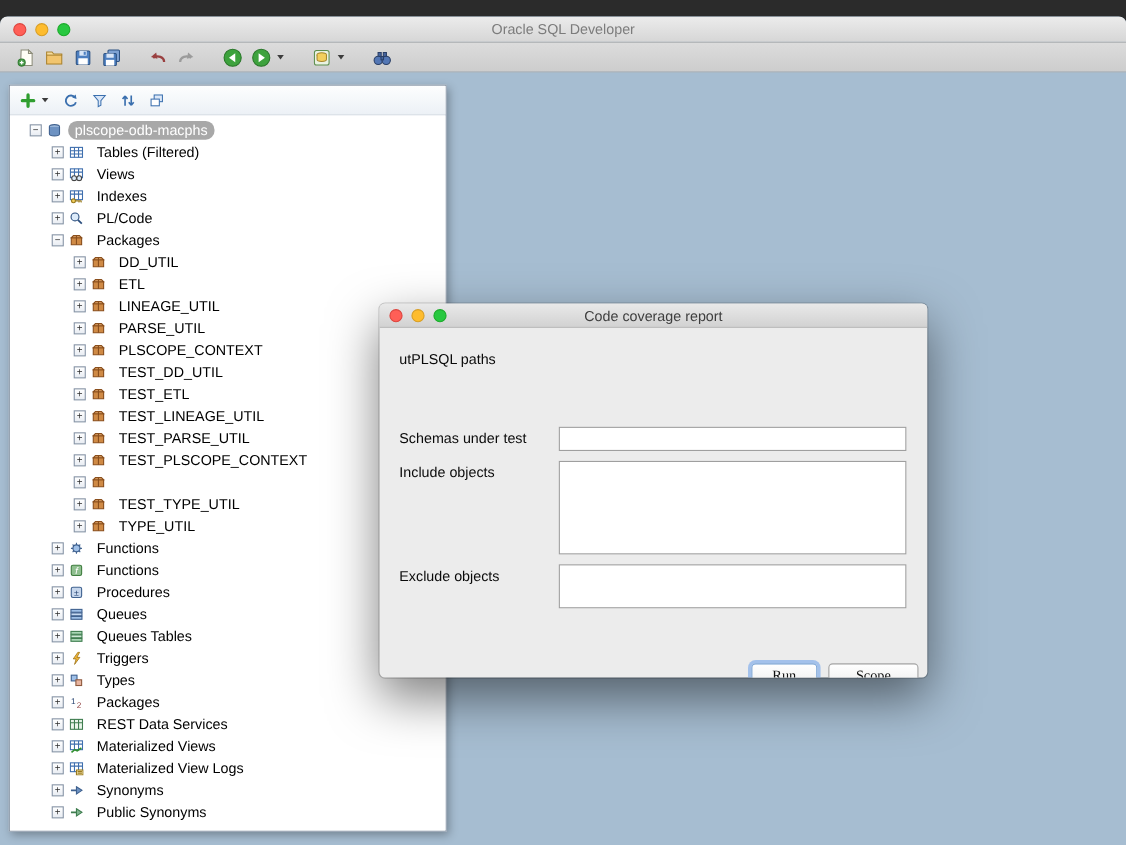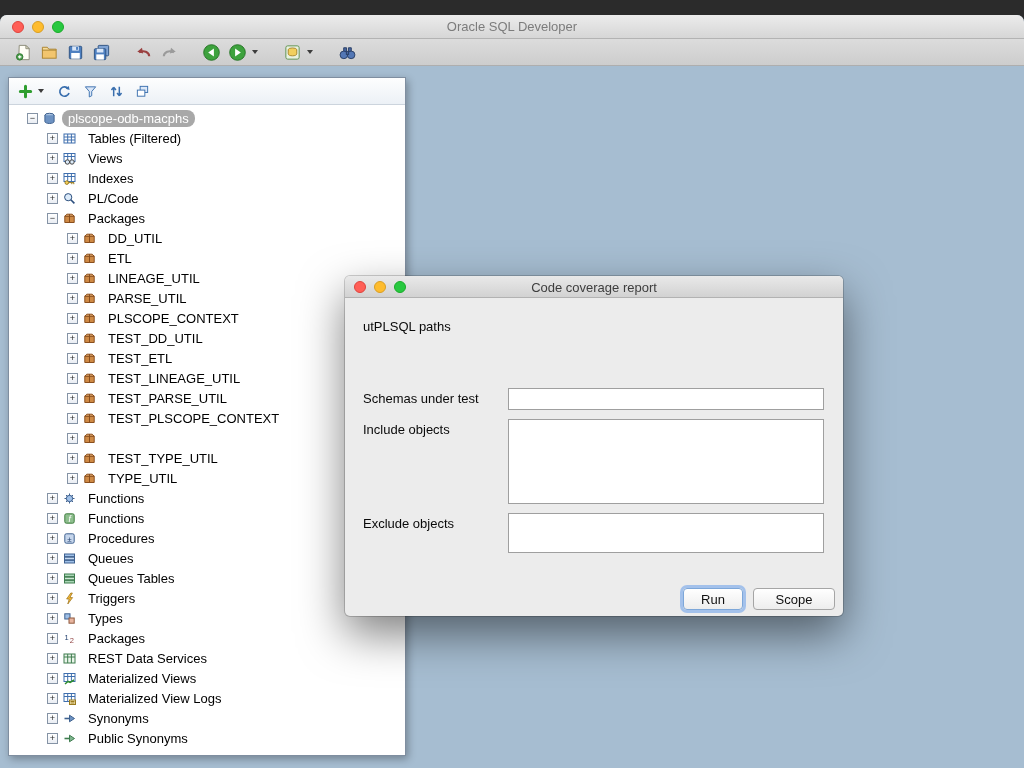--- a/index.html
+++ b/index.html
@@ -67,21 +67,21 @@
   .dlg-title{position:absolute;left:0;right:0;top:4px;text-align:center;font-size:13px;color:#3e3e3e}
   .dlg-body{position:absolute;top:22px;left:0;right:0;bottom:0}
   .dl{position:absolute;left:18px;font-size:13px;color:#0a0a0a}
   .dl-utplsql{top:21px}.dl-schemas{top:93px}.dl-include{top:124px}.dl-exclude{top:218px}
   .dc{position:absolute;left:163px;width:316px;font-family:"Liberation Sans",sans-serif;
       font-size:13px;border:1px solid #9f9f9f;background:#fff;padding:3px 5px;resize:none;outline:none}
   .dc-utplsql{top:13px;height:64px;background:#e8e8e4;color:#9b9b90;border-color:#a8a8a2}
   .dc-schemas{top:90px;height:22px}
   .dc-include{top:121px;height:85px}
   .dc-exclude{top:215px;height:40px}
-  .btn{position:absolute;top:290px;height:22px;font-family:Liberation Sans, sans-serif;
+  .btn{position:absolute;top:305px;height:22px;font-family:Liberation Serif, serif;
        font-size:13px;color:#111;border:1px solid #a5a5a5;border-radius:4px;
        background:linear-gradient(#ffffff,#ededed)}
   .btn-run{left:338px;width:60px;border-color:#7da7d9;
        box-shadow:0 0 0 3px var(--run-focus,rgba(115,165,235,.6))}
   .btn-cancel{left:408px;width:82px}
   svg text{font-family:"Liberation Sans",sans-serif}
 </style>
 </head>
 <body>
 

